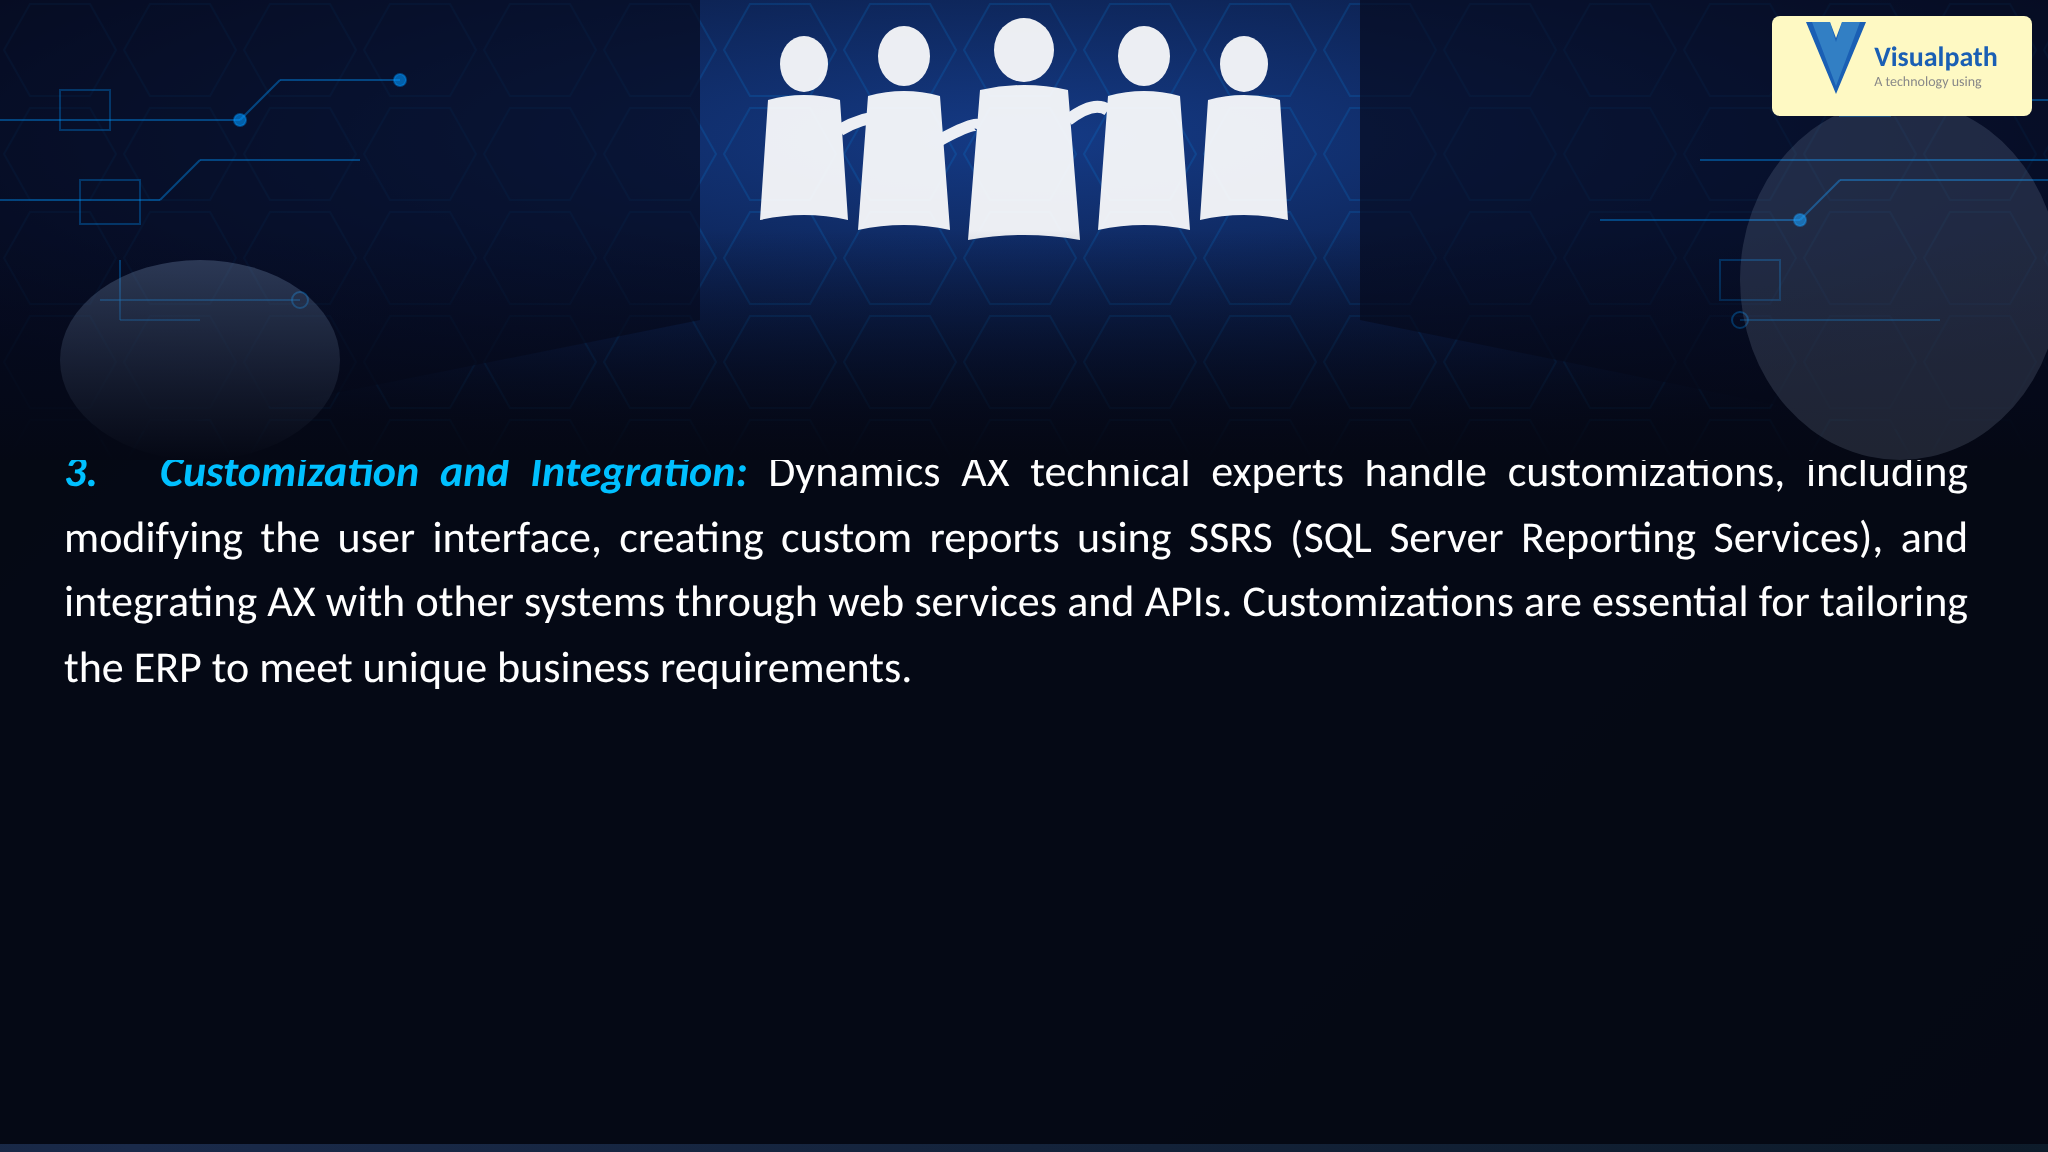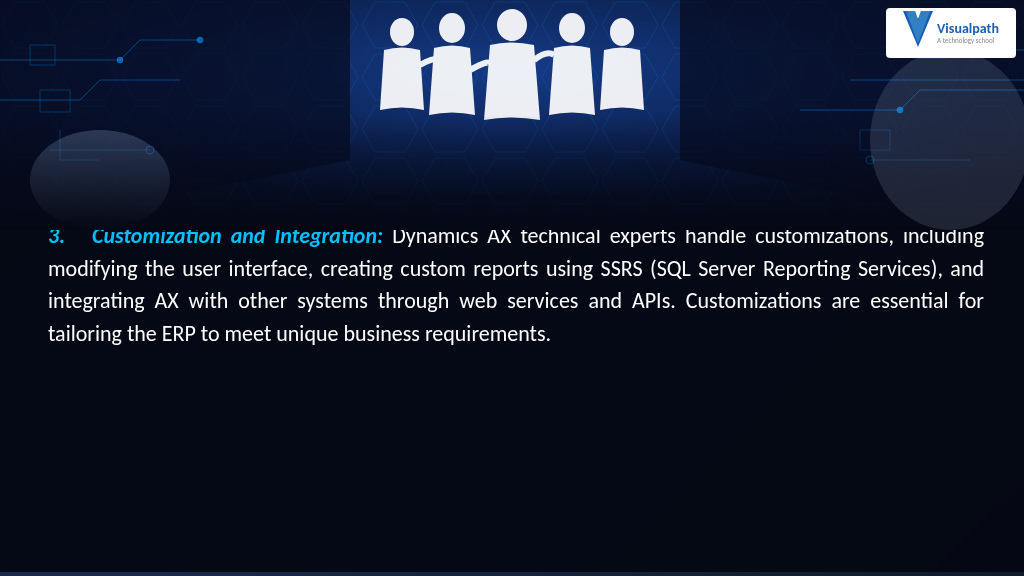--- a/index.html
+++ b/index.html
@@ -34,21 +34,21 @@
       background: linear-gradient(135deg, #0d1b2a 0%, #1a2a4a 40%, #0d1b2a 100%);
     }
 
     
     .logo-container {
       position: absolute;
       top: 8px;
       right: 8px;
       width: 130px;
       height: 50px;
-      background: #ffffff;
+      background: #fef9c3;
       border-radius: 4px;
       display: flex;
       align-items: center;
       justify-content: center;
       z-index: 10;
       padding: 4px 0;
     }
 
     .logo-v {
       color: #1a5fb4;
@@ -76,21 +76,21 @@
     }
 
     
     .content-area {
       position: absolute;
       bottom: 4px;
       left: 0;
       width: 100%;
       height: 370px;
       background: rgba(5, 8, 20, 0.97);
-      padding: 18px 40px 10px 48px;
+      padding: 18px 40px 10px 32px;
     }
 
     .main-text {
       color: white;
       font-size: 22px;
       line-height: 1.48;
       text-align: justify;
       font-family: 'Calibri', Arial, sans-serif;
     }
 
@@ -220,21 +220,21 @@
 
   <div class="logo-container">
     <div class="logo-v">
       <svg width="30" height="36" viewBox="0 0 30 36">
         <polygon points="0,0 12,0 15,8 18,0 30,0 15,36" fill="#1a5fb4"></polygon>
         <polygon points="3,0 12,0 15,10 18,0 27,0 15,32" fill="#4a9fd4" opacity="0.5"></polygon>
       </svg>
     </div>
     <div class="logo-text-block">
       <span class="logo-name">Visualpath</span>
-      <span class="logo-tagline">A technology school</span>
+      <span class="logo-tagline">A technology using</span>
     </div>
   </div>
 
   <div class="content-area">
     <p class="main-text">
       <span class="highlight-bold">3.</span>
       <span class="highlight-bold">&nbsp;&nbsp;Customization and Integration:</span>
       <span class="normal-text"> Dynamics AX technical experts handle customizations, including modifying the user interface, creating custom reports using SSRS (SQL Server Reporting Services), and integrating AX with other systems through web services and APIs. Customizations are essential for tailoring the ERP to meet unique business requirements.</span>
     </p>
   </div>

